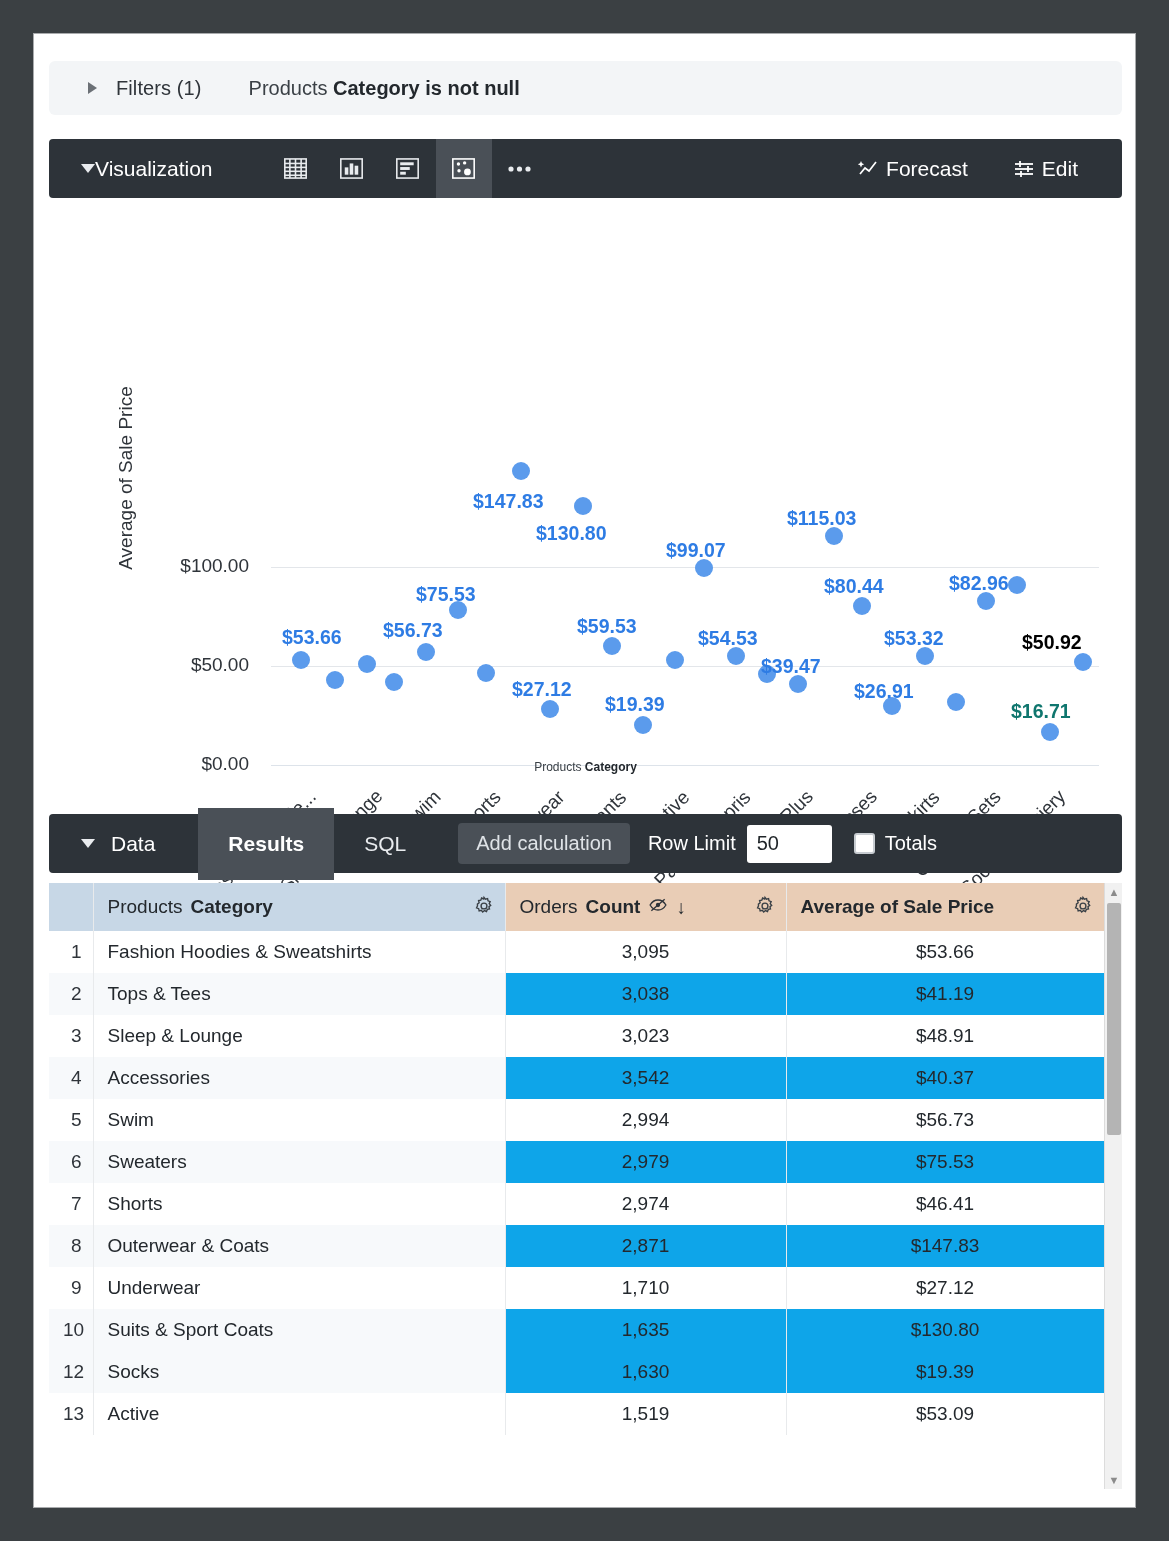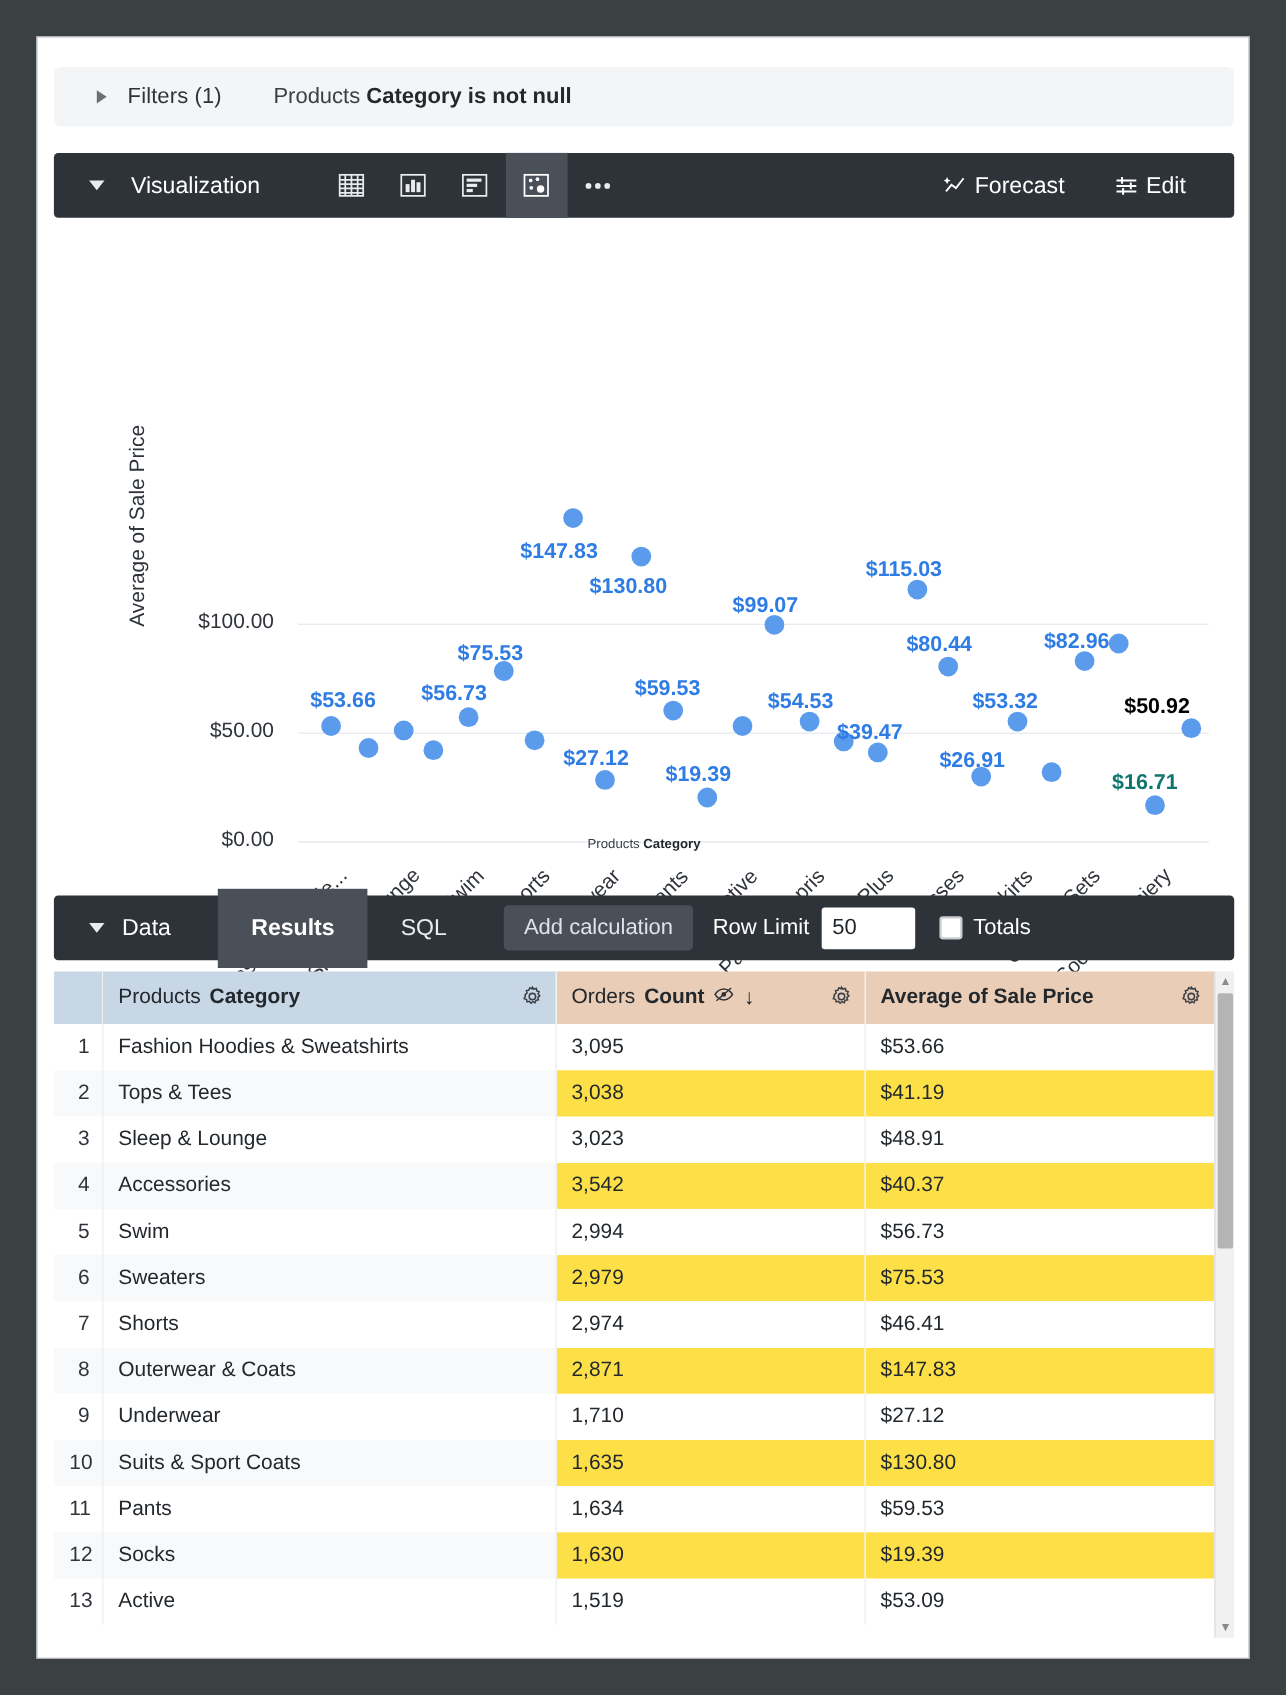--- a/index.html
+++ b/index.html
@@ -45,21 +45,21 @@
     border-radius: 4px;
     display: flex; align-items: center;
     color: #e9ecef;
   }
   .tri-down {
     width: 0; height: 0; margin-left: 32px;
     border-top: 9px solid #e9ecef;
     border-left: 7px solid transparent;
     border-right: 7px solid transparent;
   }
-  .viz-title { margin-left: 24px; font-size: 21px; color: #fff; }
+  .viz-title { margin-left: 0; font-size: 21px; color: #fff; }
   .viz-icons { display: flex; align-items: center; margin-left: 55px; gap: 0px; }
   .viz-icon {
     width: 56px; height: 59px;
     display: flex; align-items: center; justify-content: center;
   }
   .viz-icon.active { background: #4a5057; }
   .viz-icon svg { display: block; }
   .viz-right { margin-left: auto; display: flex; align-items: center; }
   .viz-action { display: flex; align-items: flex-end; gap: 6px; margin-right: 44px; }
   .viz-action span { font-size: 21px; color: #fff; }
@@ -139,24 +139,24 @@
   th.dim { background: #c7d7e6; }
   th.meas { background: #e9cdb6; }
   th.idx { background: #c7d7e6; width: 44px; padding: 0; }
   td.idx {
     width: 44px; text-align: right; padding-right: 11px; color: #2f343a;
     background: #fff; border-right: 1px solid #e8eaec;
   }
   col.c-cat { width: 412px; }
   col.c-cnt { width: 281px; }
   col.c-avg { width: 318px; }
-  td.num { text-align: left; }
+  td.num { text-align: center; }
   tr.alt td.idx { background: #f7f9fb; }
   tr.alt td.cat { background: #f7f9fb; }
-  tr.alt td.num { background: #fde047; }
+  tr.alt td.num { background: #0ea5e9; }
   .gear { position: absolute; right: 10px; top: 12px; }
   .hdr-inner { display: flex; align-items: center; gap: 8px; }
   .hdr-inner b { font-weight: 700; }
   .sortarrow { font-size: 19px; line-height: 1; }
 
   
   .vscroll {
     position: absolute; right: 0; top: 0; width: 18px; height: 606px;
     background: #f1f1f1; border-left: 1px solid #dcdcdc;
   }
@@ -452,26 +452,20 @@
             <td class="cat">Underwear</td>
             <td class="num">1,710</td>
             <td class="num">$27.12</td>
           </tr>
           <tr class="alt">
             <td class="idx">10</td>
             <td class="cat">Suits &amp; Sport Coats</td>
             <td class="num">1,635</td>
             <td class="num">$130.80</td>
           </tr>
-          <tr>
-            <td class="idx">11</td>
-            <td class="cat">Pants</td>
-            <td class="num">1,634</td>
-            <td class="num">$59.53</td>
-          </tr>
           <tr class="alt">
             <td class="idx">12</td>
             <td class="cat">Socks</td>
             <td class="num">1,630</td>
             <td class="num">$19.39</td>
           </tr>
           <tr>
             <td class="idx">13</td>
             <td class="cat">Active</td>
             <td class="num">1,519</td>

